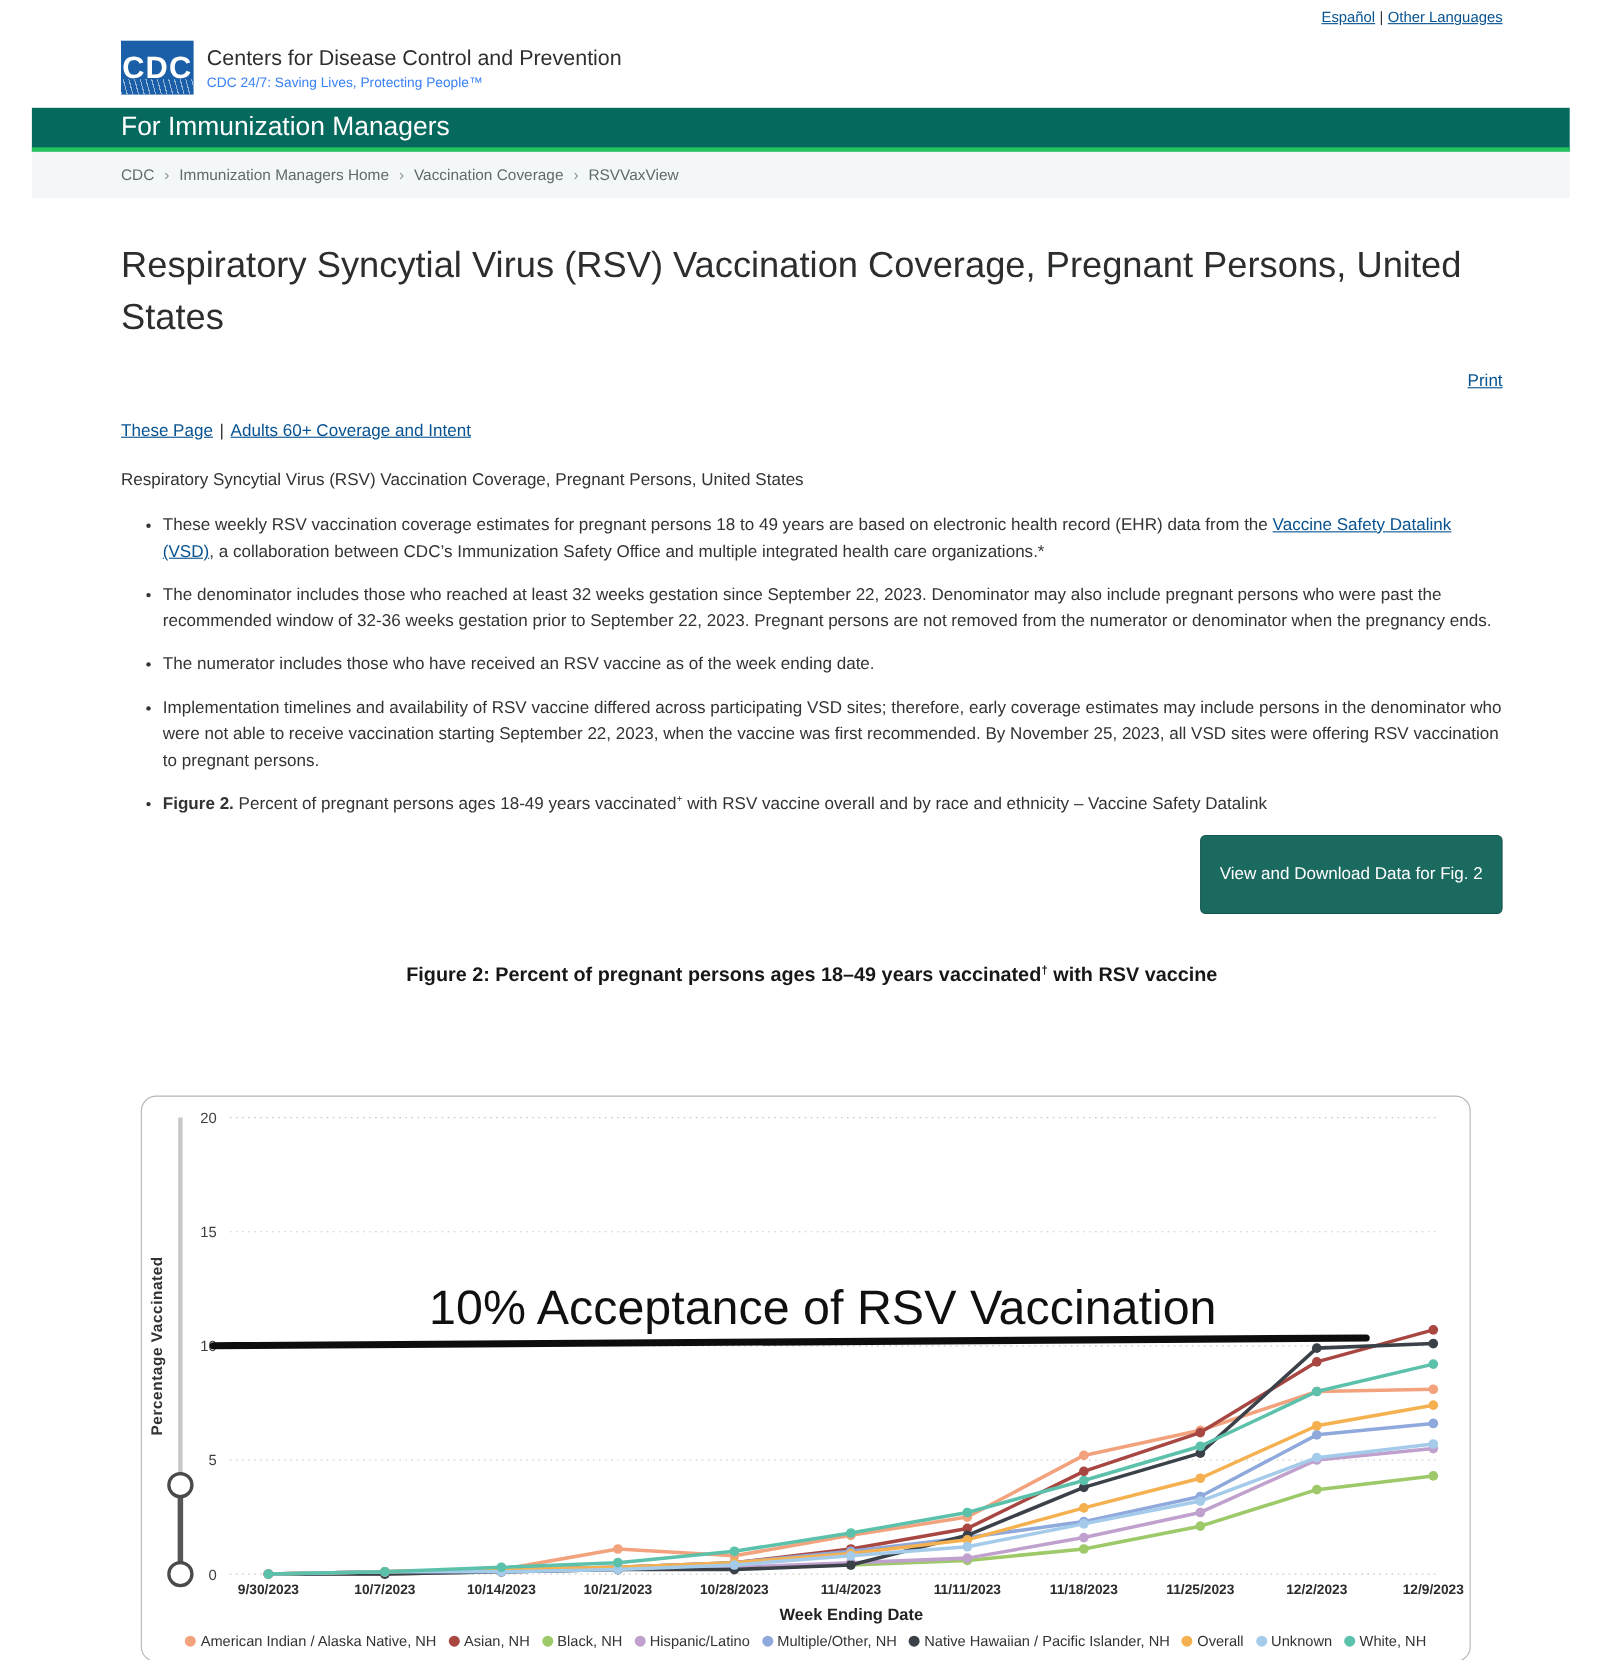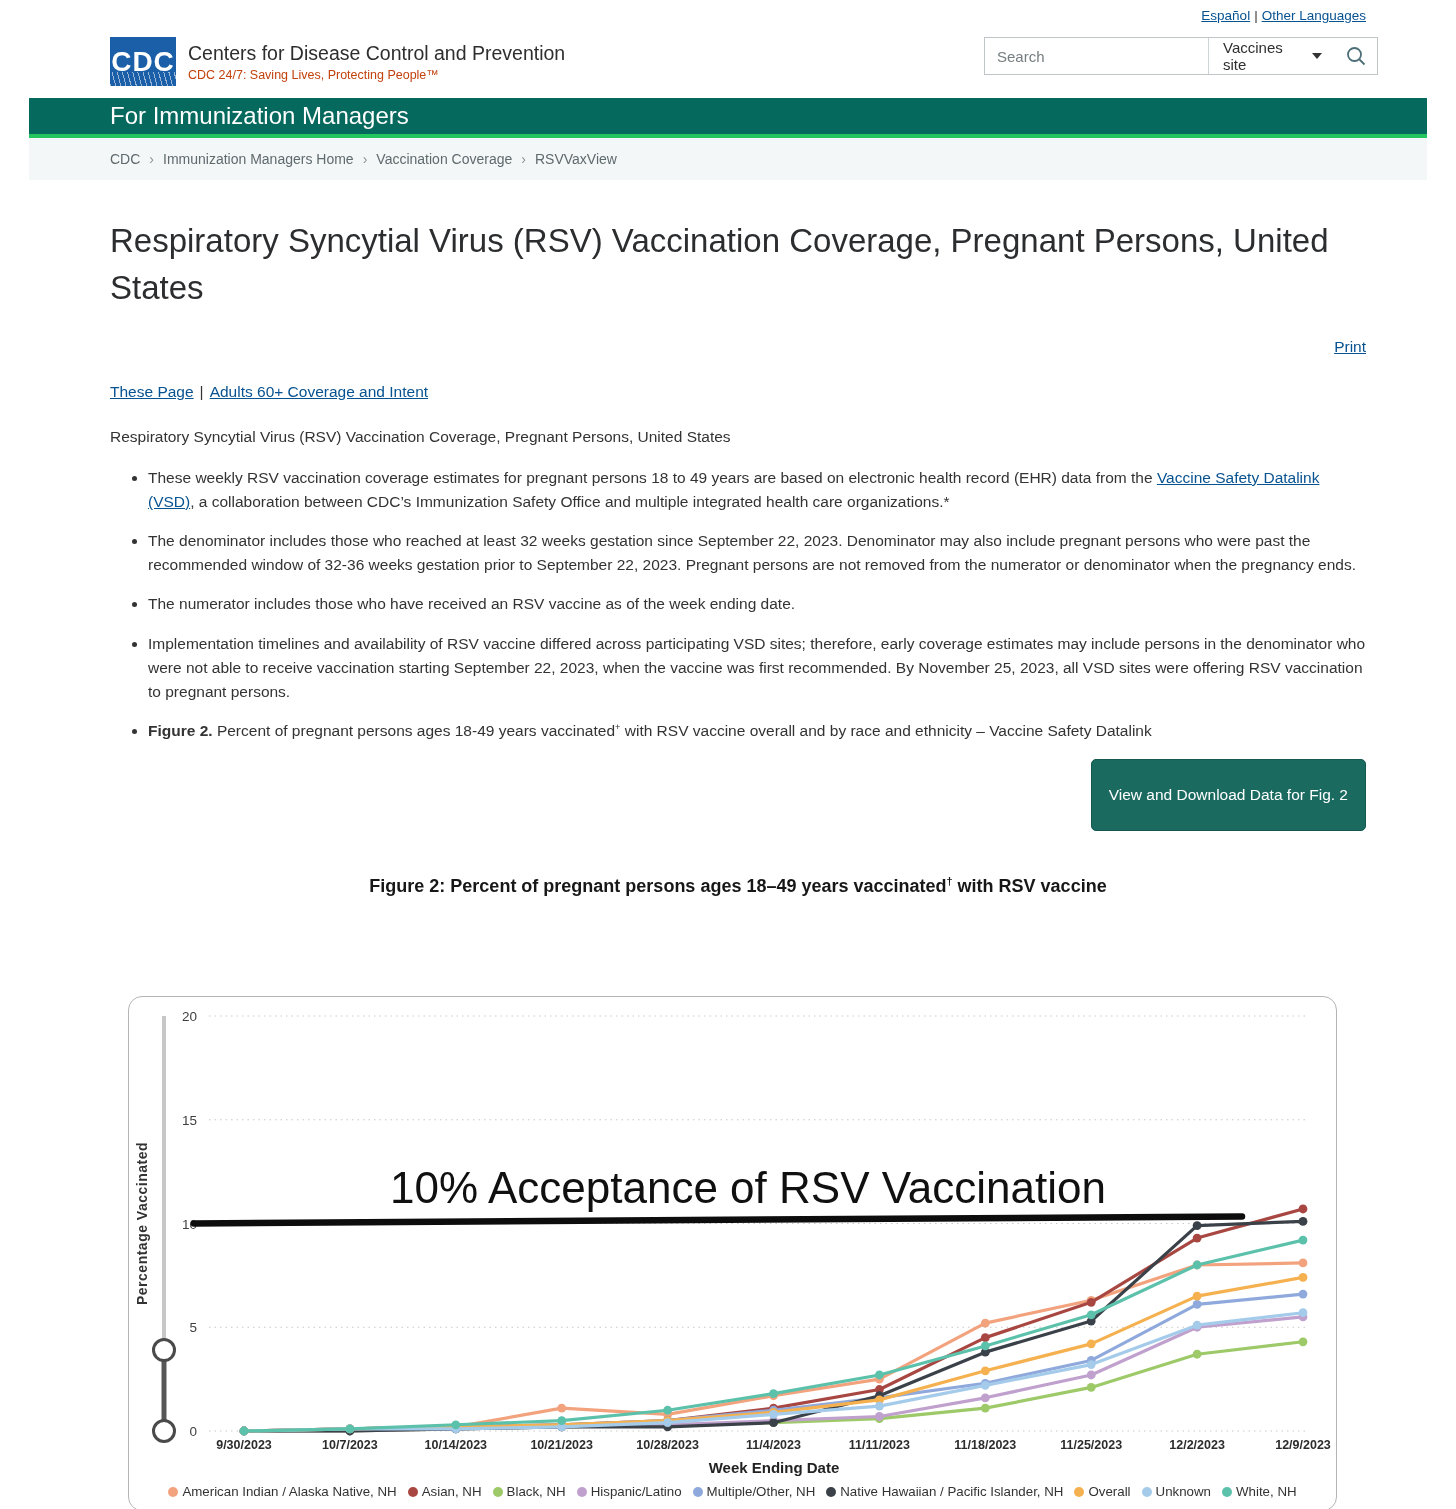--- a/index.html
+++ b/index.html
@@ -18,21 +18,21 @@
   
   .hdr { display:flex; justify-content: space-between; align-items: flex-start;
          padding: 12px 78px 12px 110px; }
   .brand { display:flex; align-items:center; gap:12px; }
   .logo-box { width:66px; height:49px; background:#1a5fa8; color:#fff; display:flex;
               align-items:center; justify-content:center; font-weight:bold;
               font-size:28px; letter-spacing:1px; position:relative; overflow:hidden; }
   .logo-box:after { content:""; position:absolute; left:0; bottom:0; width:100%; height:14px;
               background: repeating-linear-gradient(75deg, rgba(255,255,255,.55) 0 1px, transparent 1px 5px); }
   .brand-text .org { font-size:19.5px; color:#2e2e2e; }
-  .brand-text .tag { font-size:12.5px; color:#c2410c; margin-top:3px; }
+  .brand-text .tag { font-size:12.5px; color:#3b82f6; margin-top:3px; }
 
   .searchbar { display:flex; align-items:stretch; border:1px solid #bfc6c8; height:38px;
                width:394px; background:#fff; }
   .searchbar input { border:0; outline:none; flex:1; padding:0 12px; font-size:15px;
                color:#333; font-family:inherit; }
   .searchbar input::placeholder { color:#757d80; }
   .search-scope { display:flex; align-items:center; gap:8px; padding:0 14px;
                border-left:1px solid #cfd5d7; font-size:15px; color:#2f2f2f; cursor:pointer; }
   .caret { width:0; height:0; border-left:5px solid transparent; border-right:5px solid transparent;
                border-top:6px solid #333; display:inline-block; }
@@ -83,33 +83,20 @@
 <div class="util-bar">
   <a>Español</a><span class="sep">|</span><a>Other Languages</a>
 </div>
 
 <div class="hdr">
   <div class="brand">
     <div class="logo-box">CDC</div>
     <div class="brand-text">
       <div class="org">Centers for Disease Control and Prevention</div>
       <div class="tag">CDC 24/7: Saving Lives, Protecting People™</div>
-    </div>
-  </div>
-  <div class="searchbar">
-    <input type="text" placeholder="Search" style="">
-    <div class="search-scope">
-      <span>Vaccines site</span>
-      <span class="caret"></span>
-    </div>
-    <div class="search-btn">
-      <svg width="22" height="22" viewBox="0 0 22 22">
-        <circle cx="9.5" cy="9.5" r="6.5" fill="none" stroke="#4d6d77" stroke-width="1.8"></circle>
-        <line x1="14.5" y1="14.5" x2="19.5" y2="19.5" stroke="#4d6d77" stroke-width="1.8"></line>
-      </svg>
     </div>
   </div>
 </div>
 
 <div class="band">
   <span class="band-title">For Immunization Managers</span>
 </div>
 
 <div class="crumbbar">
   <a>CDC</a><span class="crumb-sep">›</span><a>Immunization Managers Home</a><span class="crumb-sep">›</span><a>Vaccination Coverage</a><span class="crumb-sep">›</span><a>RSVVaxView</a>

